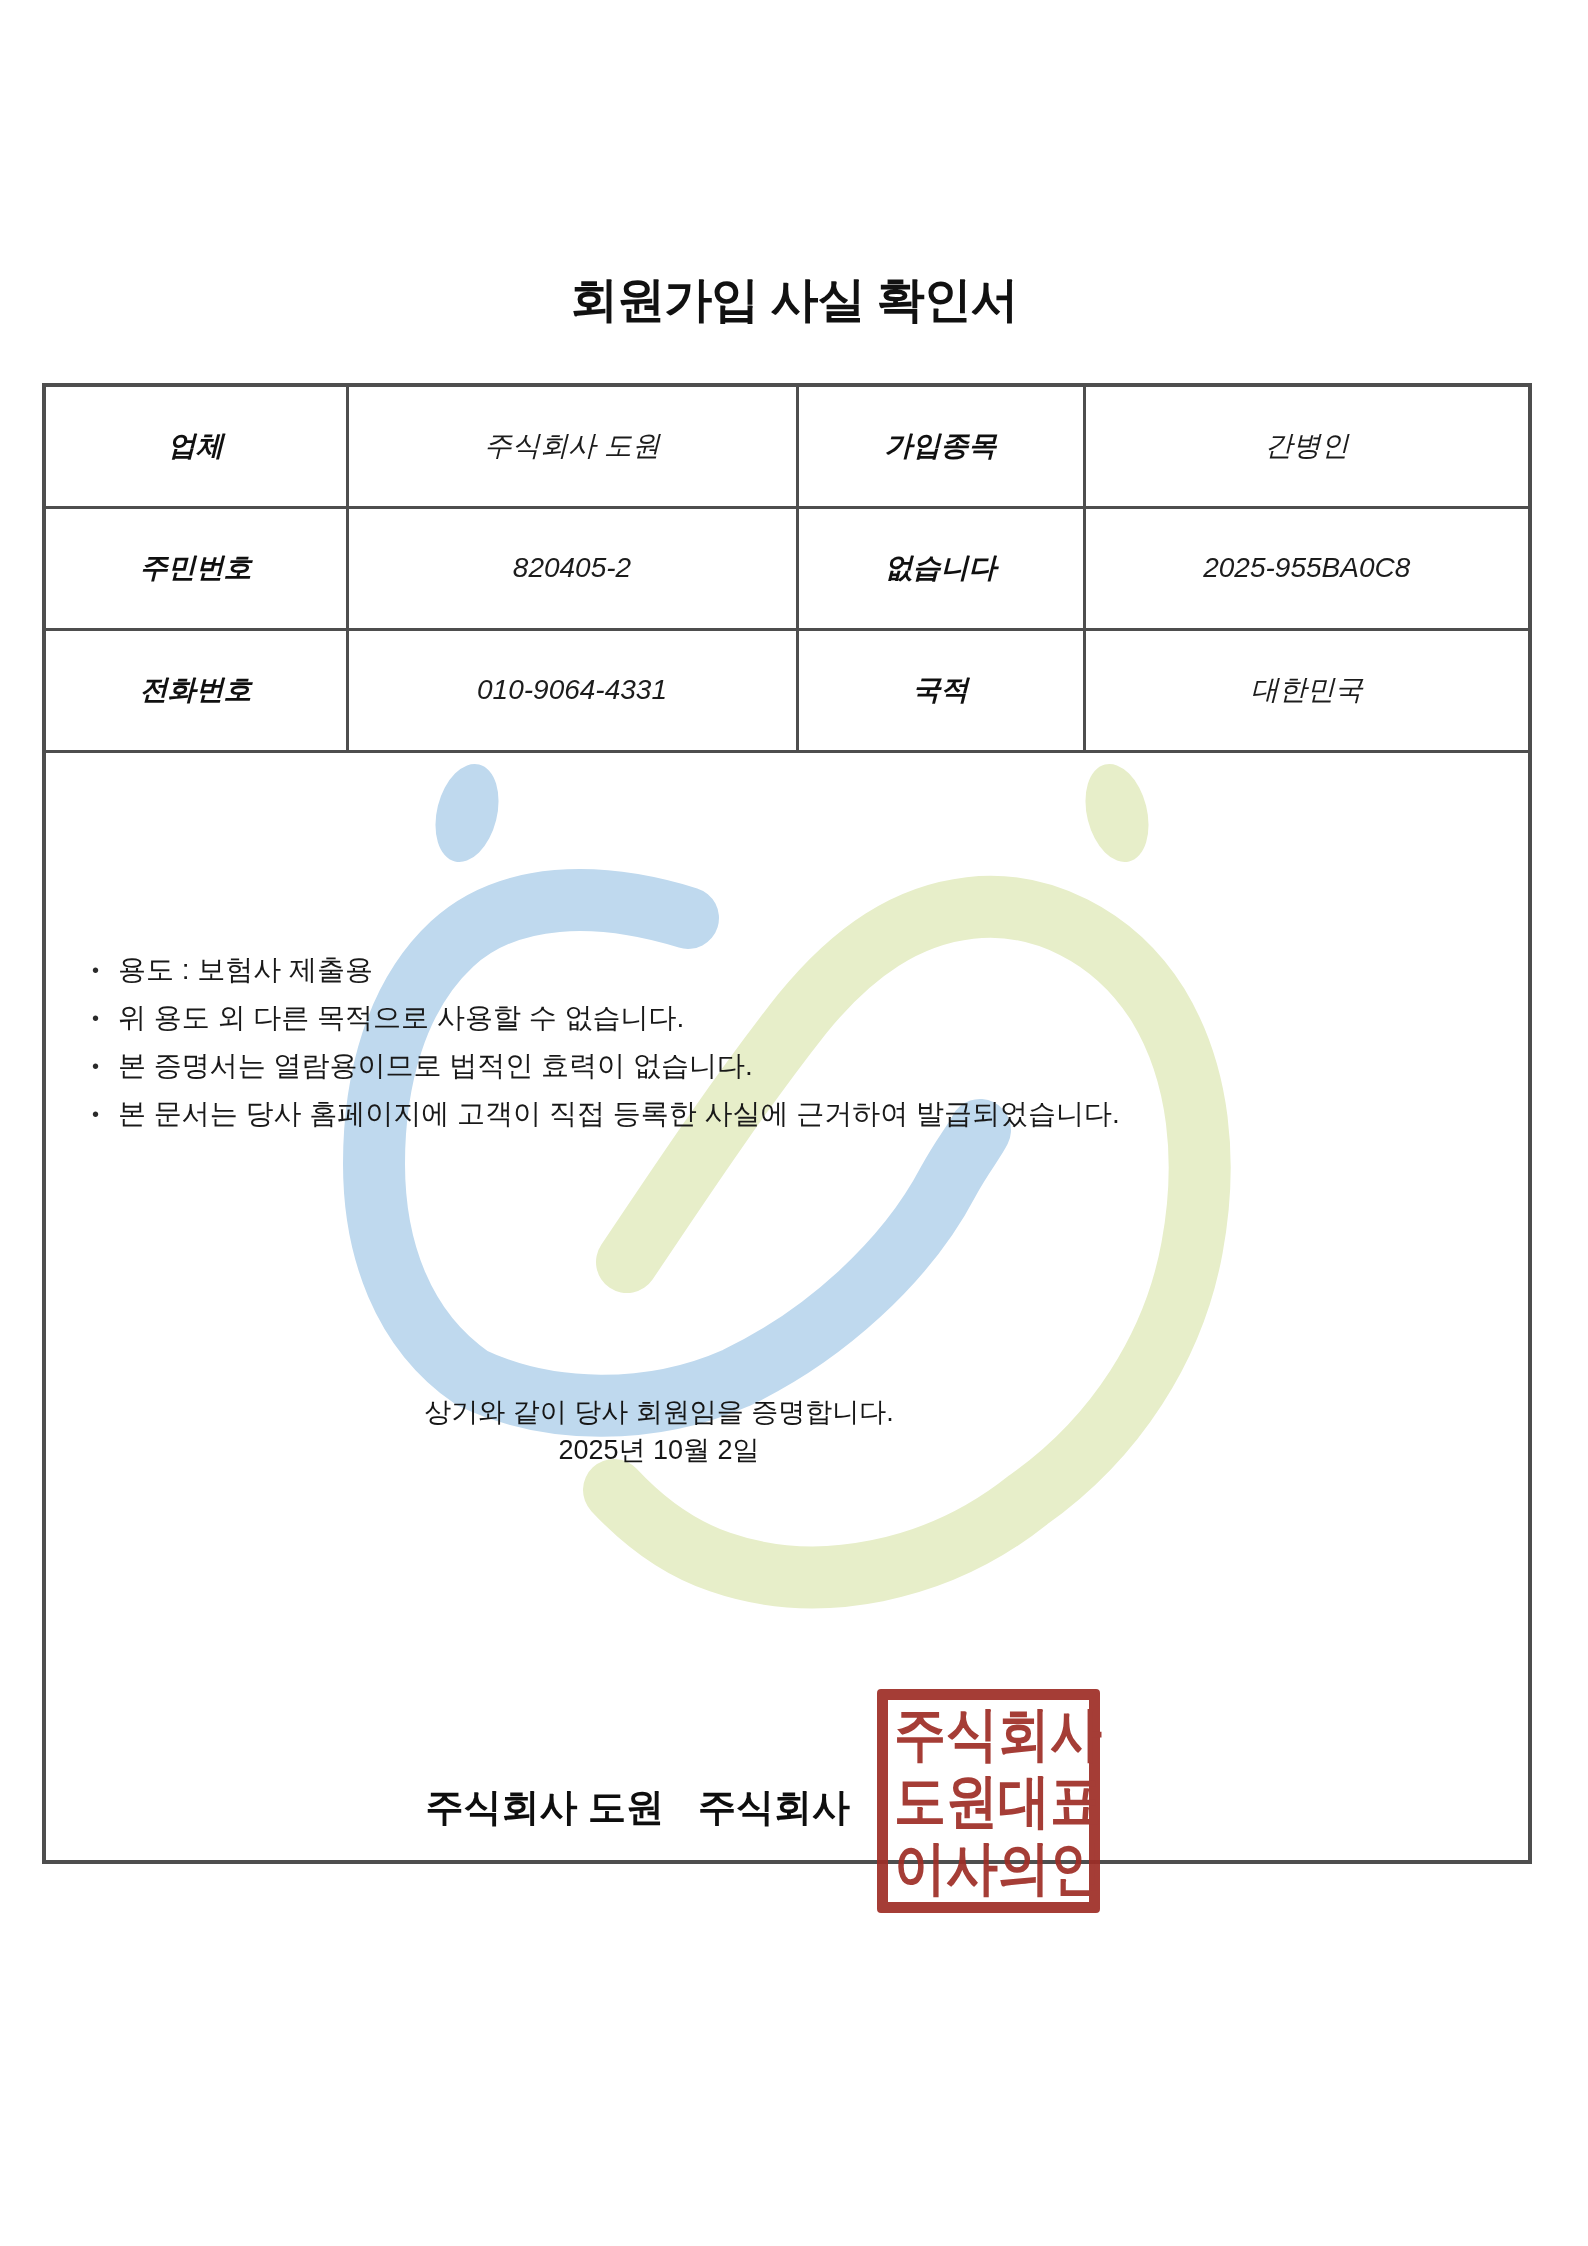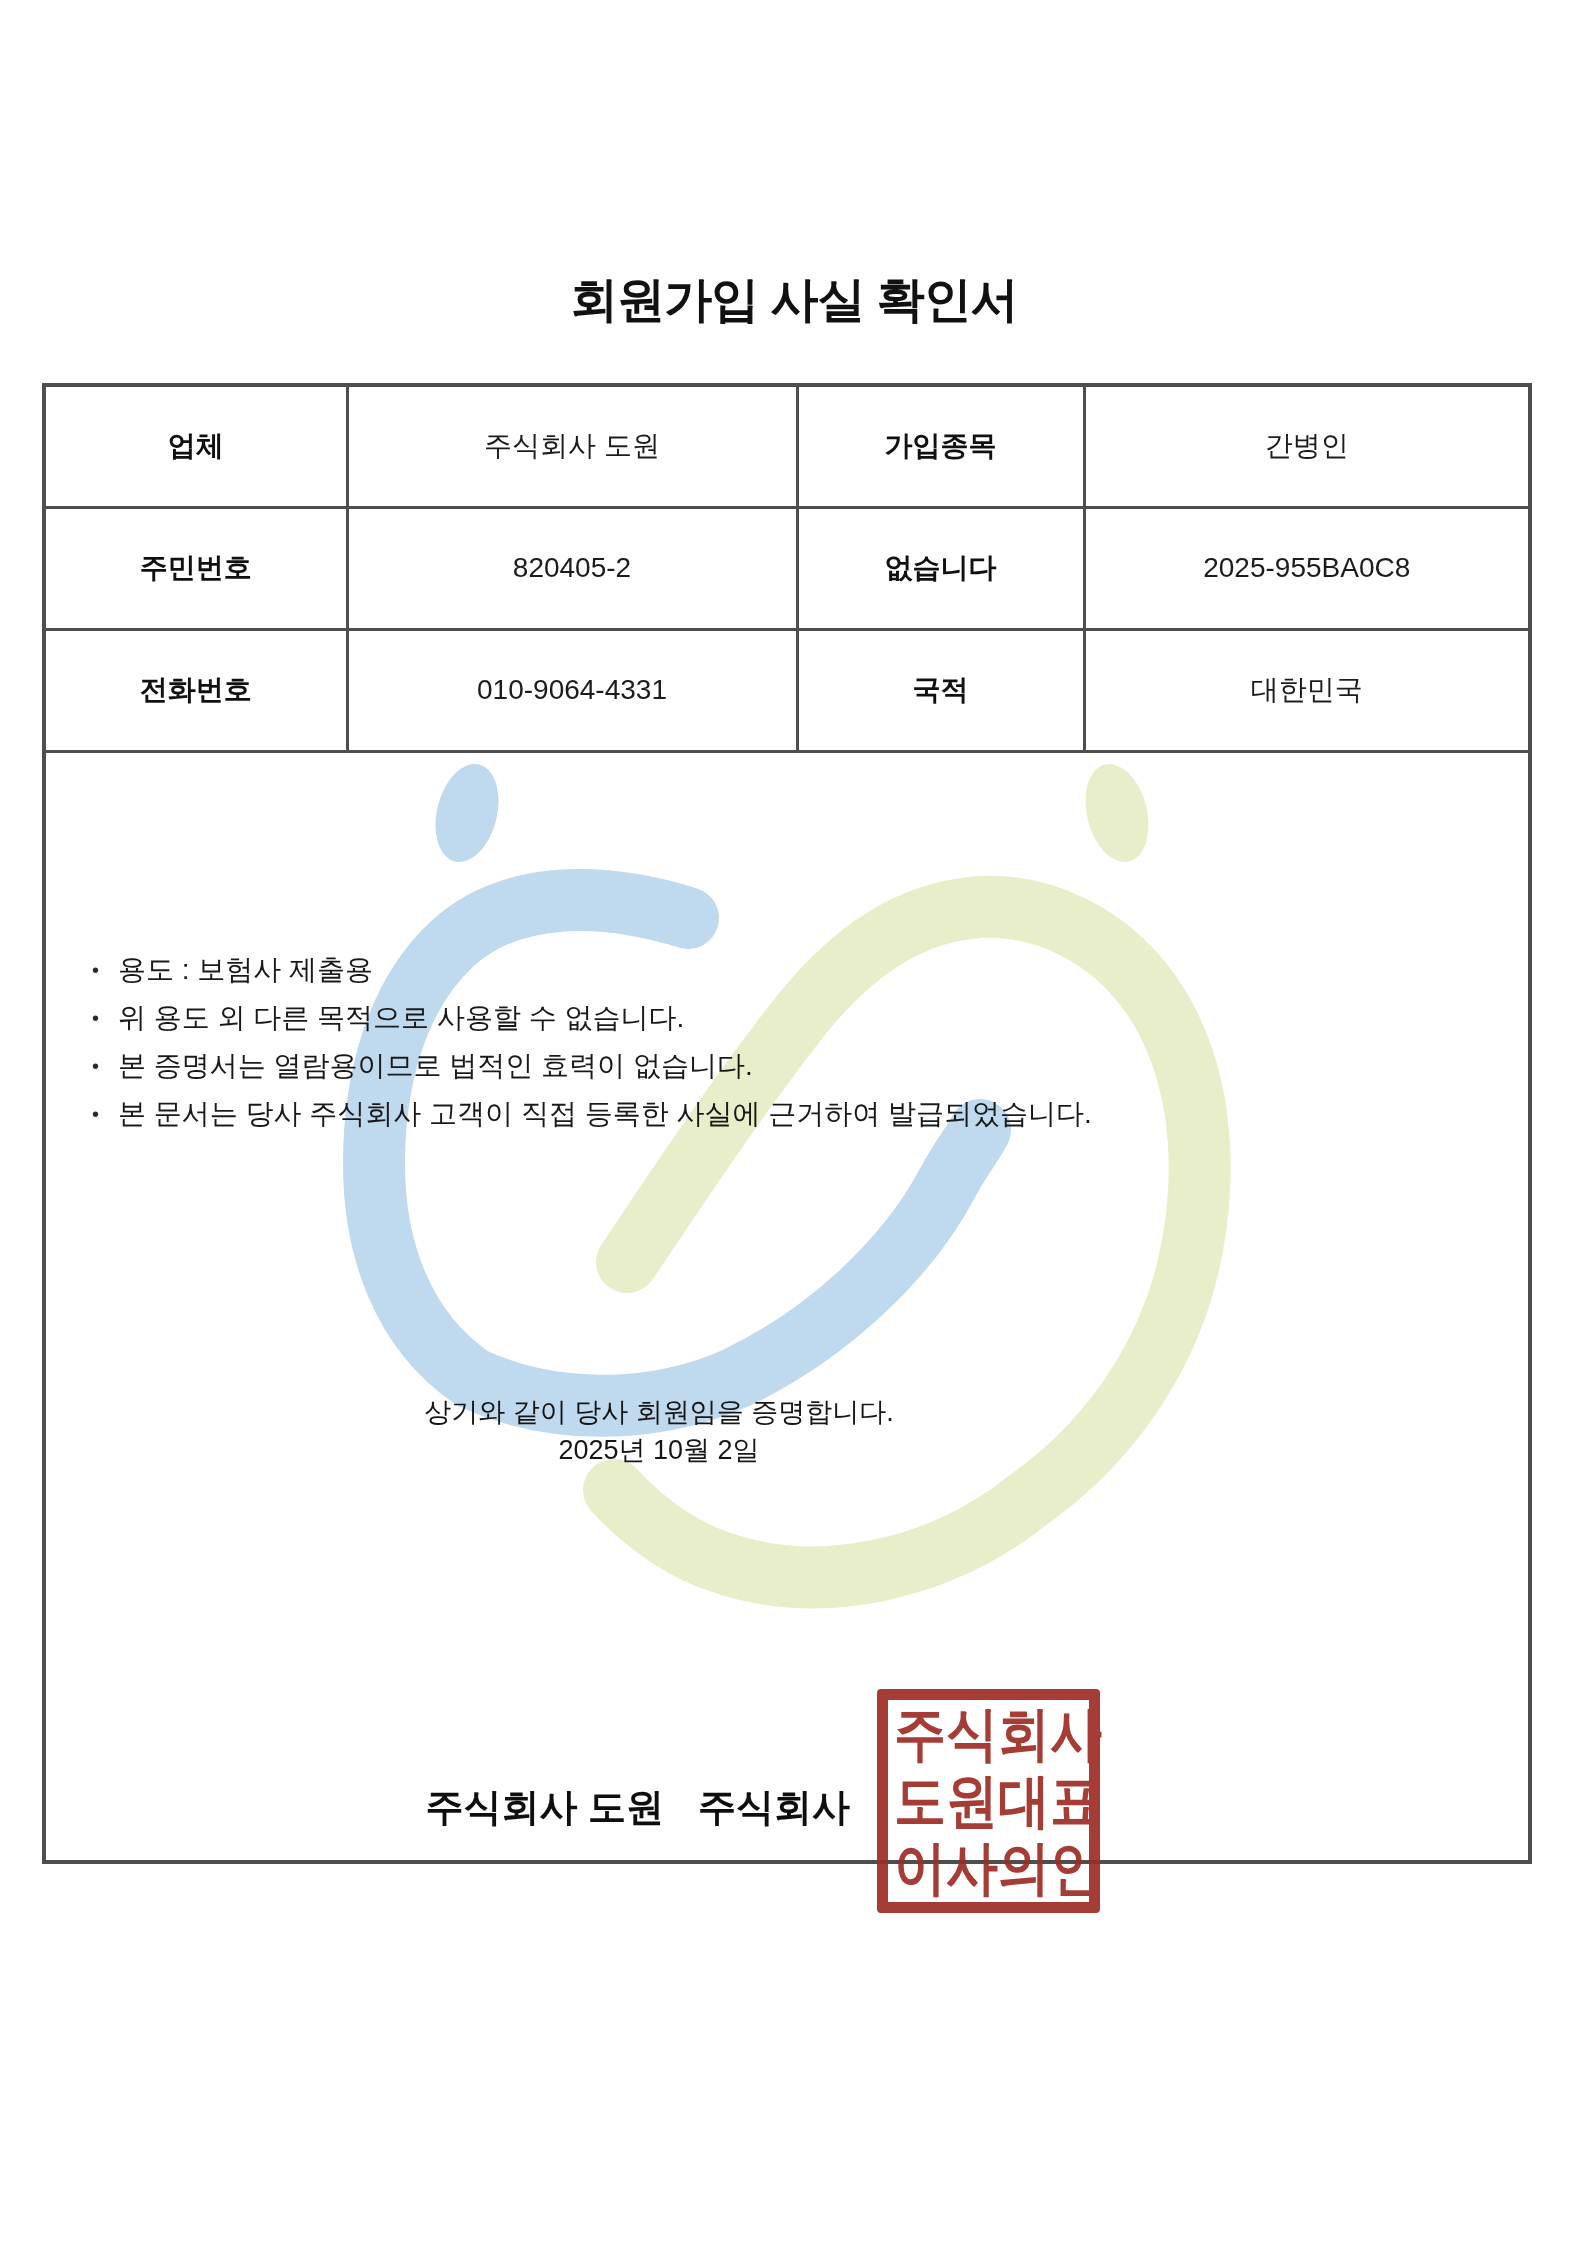--- a/index.html
+++ b/index.html
@@ -47,21 +47,21 @@
     background:transparent;
   }
   #info-table td{
     border:3px solid var(--table-border);
     text-align:center;vertical-align:middle;
     font-size:28px;background:transparent;
   }
   #info-table{border:4px solid var(--table-border);}
   td.lbl{font-weight:700;color:#101010;}
   td.val{font-weight:400;color:#1c1c1c;}
-  tr.data-row{height:122px;}
+  tr.data-row{height:122px;font-style:italic;}
   tr#big-row{height:1111px;}
   td#big-cell{border-top:3px solid var(--table-border);}
 
   
   #notes{
     left:92px;top:946px;width:1300px;
     font-size:28px;line-height:48px;color:#191919;
   }
   .note-line{display:flex;align-items:center;}
   .note-dot{
@@ -174,21 +174,21 @@
     <div class="note-line">
       <span class="note-dot">•</span>
       <span>위 용도 외 다른 목적으로 사용할 수 없습니다.</span>
     </div>
     <div class="note-line">
       <span class="note-dot">•</span>
       <span>본 증명서는 열람용이므로 법적인 효력이 없습니다.</span>
     </div>
     <div class="note-line">
       <span class="note-dot">•</span>
-      <span>본 문서는 당사 주식회사 고객이 직접 등록한 사실에 근거하여 발급되었습니다.</span>
+      <span>본 문서는 당사 홈페이지에 고객이 직접 등록한 사실에 근거하여 발급되었습니다.</span>
     </div>
   </div>
 
   <div class="layer" id="certify">
     <div>상기와 같이 당사 회원임을 증명합니다.</div>
     <div>2025년 10월 2일</div>
   </div>
 
   <div class="layer" id="signature">
     <span>주식회사 도원</span>

